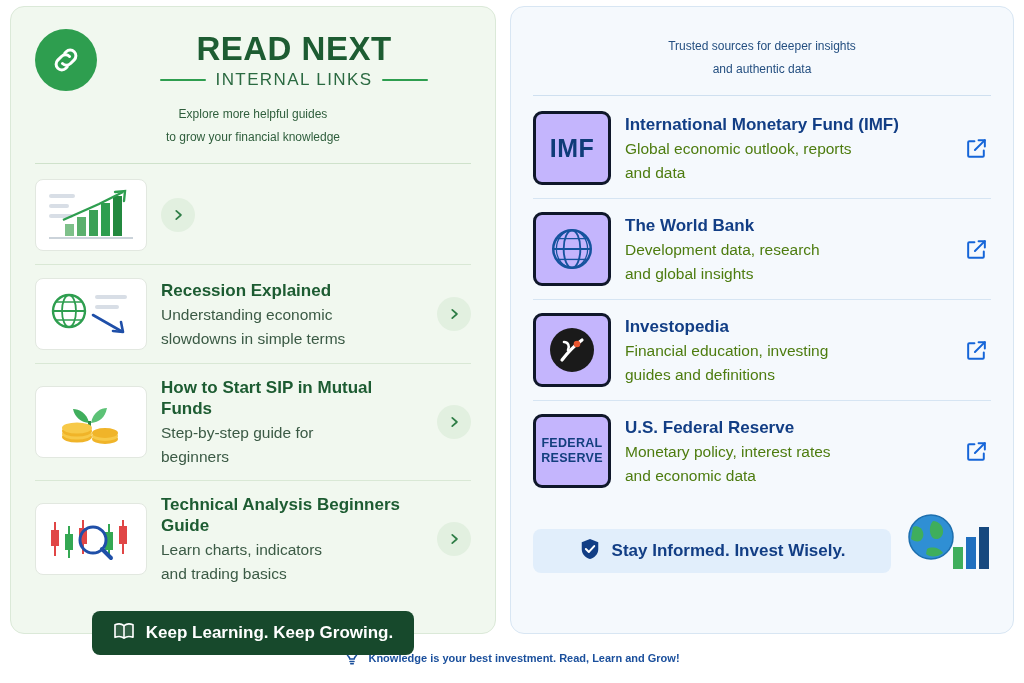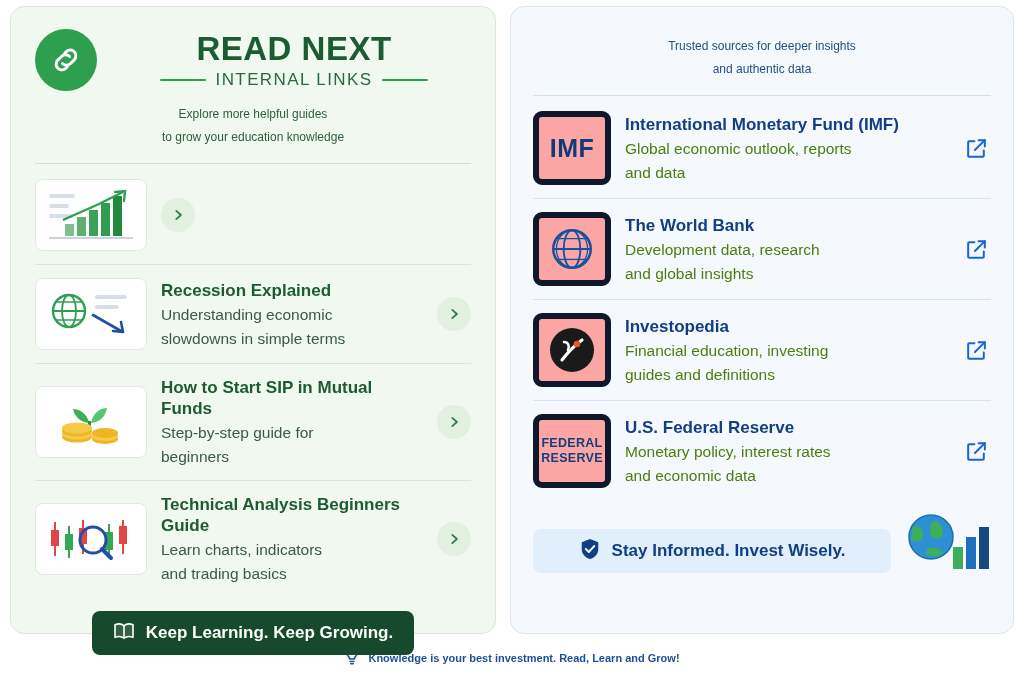--- a/index.html
+++ b/index.html
@@ -115,22 +115,22 @@
     flex: 0 0 112px;
     background: #ffffff;
     border: 1px solid #e2e8e0;
     border-radius: 8px;
     display: flex; align-items: center; justify-content: center;
     overflow: hidden;
   }
   .logo {
     width: 78px; height: 74px;
     flex: 0 0 78px;
-    background: #fca5a5;
-    border: 6px solid #0f172a;
+    background: #c4b5fd;
+    border: 3px solid #0f172a;
     border-radius: 9px;
     display: flex; align-items: center; justify-content: center;
     overflow: hidden;
   }
   .row-text { flex: 1; min-width: 0; }
   .row-title {
     font-size: 17px;
     font-weight: bold;
     line-height: 21px;
   }
@@ -235,21 +235,21 @@
           <div class="head-sub-wrap">
             <span class="head-rule rule-green"></span>
             <span class="head-sub green">INTERNAL LINKS</span>
             <span class="head-rule rule-green"></span>
           </div>
         </div>
       </div>
 
       <div class="panel-desc green">
         <div>Explore more helpful guides</div>
-        <div>to grow your education knowledge</div>
+        <div>to grow your financial knowledge</div>
       </div>
       <div class="divider green"></div>
 
       <div class="rows">
 
         <div class="row sep-green">
           <div class="thumb">
             <svg width="96" height="58" viewBox="0 0 96 58">
               <rect x="6" y="8" width="26" height="4" rx="2" fill="#d8dee6"></rect>
               <rect x="6" y="18" width="20" height="4" rx="2" fill="#d8dee6"></rect>

